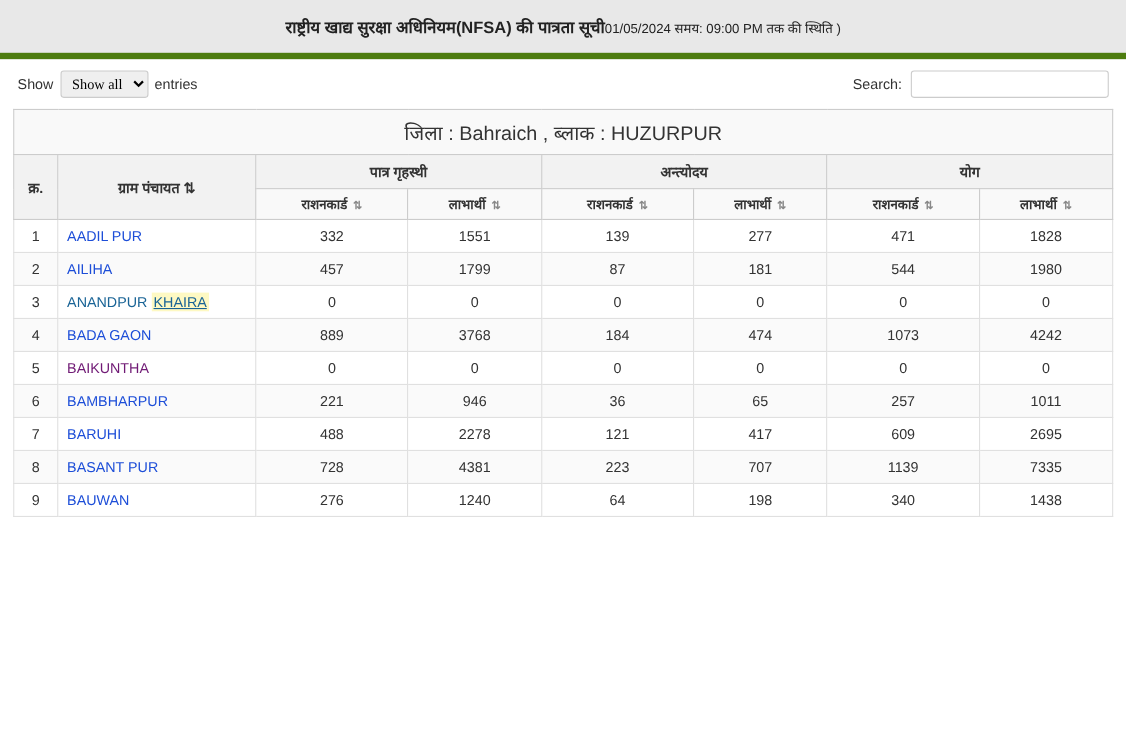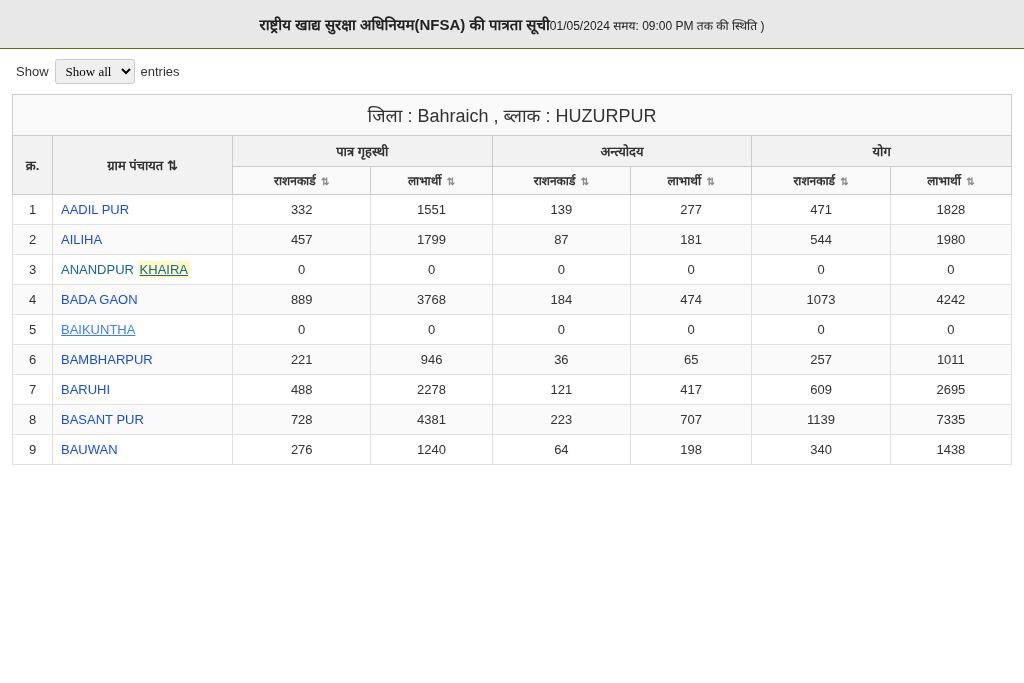--- a/index.html
+++ b/index.html
@@ -15,21 +15,21 @@
       background: #fff;
       min-height: 683px;
     }
     .title-bar {
       background: #e8e8e8;
       text-align: center;
       padding: 14px 12px;
       font-size: 15px;
       font-weight: bold;
       color: #222;
-      border-bottom: 1px solid #4d7c0f;
+      border-bottom: 6px solid #4d7c0f;
     }
     .controls-bar {
       display: flex;
       justify-content: space-between;
       align-items: flex-start;
       padding: 10px 16px;
       background: #fff;
       gap: 33px;
     }
     .show-entries {
@@ -148,20 +148,24 @@
       <label>Show</label>
       <select>
         <option>Show all</option>
         <option>10</option>
         <option>25</option>
         <option>50</option>
         <option>100</option>
       </select>
       <span>entries</span>
     </div>
+    <div class="search-area">
+      <label>Search:</label>
+      <input type="text" value="" style="">
+    </div>
   </div>
 
   <div class="table-container">
     <table>
       <thead>
 
         <tr class="district-row">
           <td colspan="9">जिला : Bahraich , ब्लाक : HUZURPUR</td>
         </tr>
 
@@ -240,21 +244,21 @@
             <td class="name-cell"><a href="#">BADA GAON</a></td>
             <td>889</td>
             <td>3768</td>
             <td>184</td>
             <td>474</td>
             <td>1073</td>
             <td>4242</td>
           </tr>
           <tr>
             <td>5</td>
-            <td class="name-cell" style="color: #3b82f6; text-decoration: underline;">BAIKUNTHA</td>
+            <td class="name-cell" style="color: #701a75;">BAIKUNTHA</td>
             <td>0</td>
             <td>0</td>
             <td>0</td>
             <td>0</td>
             <td>0</td>
             <td>0</td>
           </tr>
           <tr>
             <td>6</td>
             <td class="name-cell"><a href="#">BAMBHARPUR</a></td>

